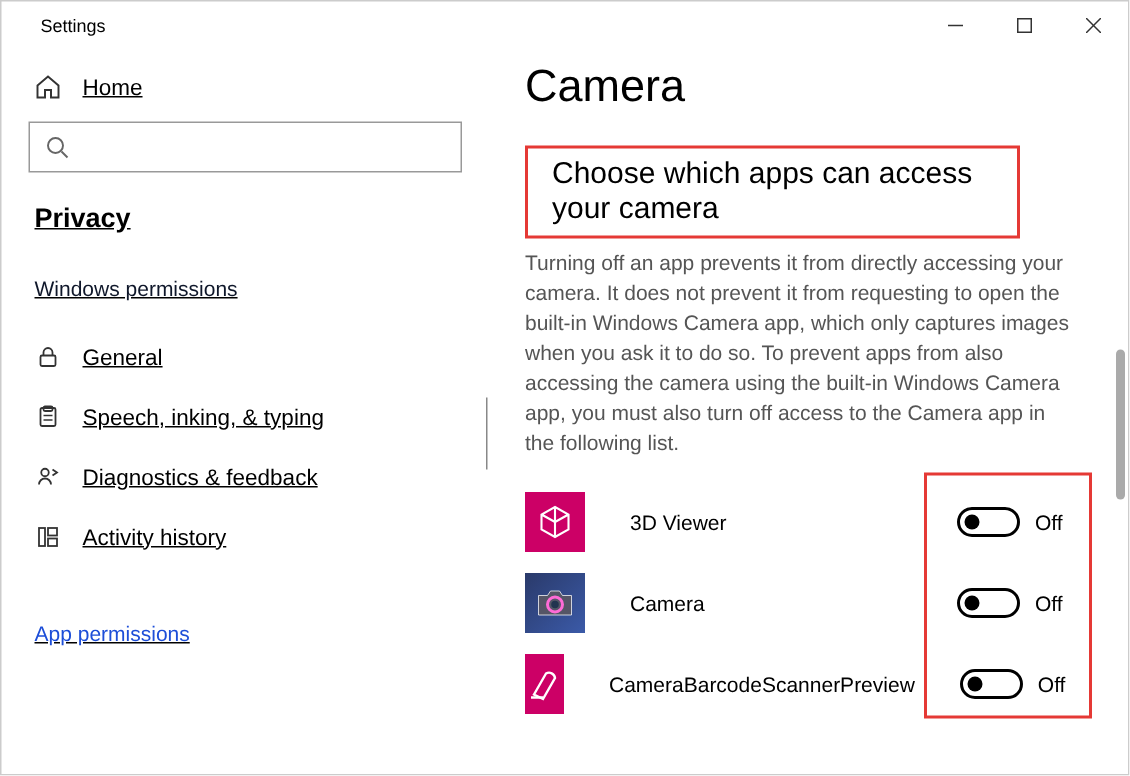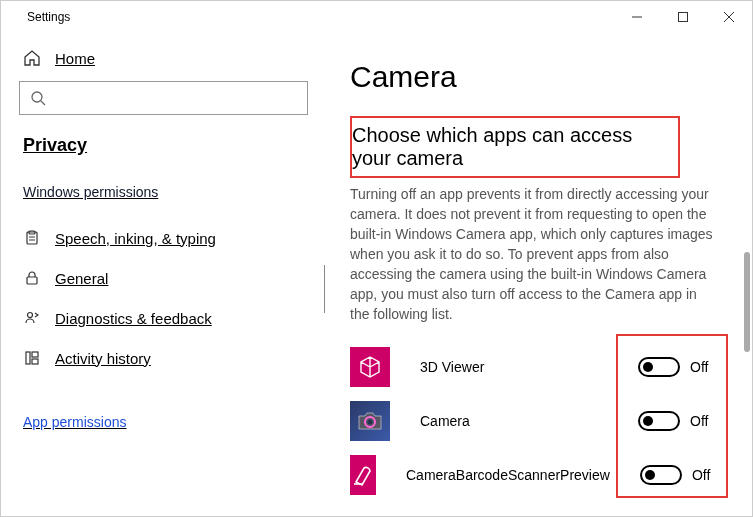--- a/index.html
+++ b/index.html
@@ -17,23 +17,23 @@
     .search-box { height: 34px; border: 1px solid #999; display: flex; align-items: center; padding: 0 10px; margin-bottom: 16px; }
     .search-input { flex: 1; border: none; outline: none; font-size: 14px; color: #666; background: transparent; }
     .search-ico { width: 16px; height: 16px; color: #555; }
     .privacy-label { font-weight: 600; font-size: 18px; padding: 4px 4px 28px 4px; }
     .section-header { color: #0f172a; font-size: 14px; padding: 0 4px 18px 4px; }
     .sb-item { display: flex; align-items: center; gap: 14px; padding: 11px 4px; }
     .sb-icon { width: 18px; height: 18px; display: flex; align-items: center; justify-content: center; }
     .sb-label { font-size: 15px; }
     .sb-divider { height: 48px; width: 1px; background: #888; position: absolute; right: 1px; top: 232px; }
     .sidebar-footer { color: #1d4ed8; font-size: 14px; padding: 36px 4px 0 4px; }
-    .main { flex: 1; padding: 8px 32px 0 24px; position: relative; overflow: hidden; margin-top: 19px; }
+    .main { flex: 1; padding: 8px 32px 0 24px; position: relative; overflow: hidden; }
     .main-title { font-size: 30px; font-weight: 500; margin-bottom: 22px; }
-    .sub-title-box { border: 2px solid #e53935; padding: 6px 10px 6px 0; margin-bottom: 6px; display: inline-block; width: 330px; }
+    .sub-title-box { border: 2px solid #e53935; padding: 6px 10px 6px 16px; margin-bottom: 6px; display: inline-block; width: 330px; }
     .sub-title { font-size: 20px; font-weight: 400; }
     .description { color: #555; font-size: 14px; line-height: 20px; max-width: 370px; margin-bottom: 16px; }
     .apps { position: relative; }
     .app-row { display: flex; align-items: center; height: 54px; gap: 30px; }
     .app-icon { width: 40px; height: 40px; background: #cc0066; display: flex; align-items: center; justify-content: center; color: #fff; }
     .app-label { font-size: 14px; flex: 1; }
     .toggle { width: 42px; height: 20px; border: 2px solid #000; border-radius: 10px; position: relative; }
     .toggle::after { content: ""; width: 10px; height: 10px; border-radius: 50%; background: #000; position: absolute; left: 3px; top: 3px; }
     .toggle-label { font-size: 14px; width: 30px; margin-left: 10px; }
     .toggle-group { display: flex; align-items: center; }
@@ -86,37 +86,37 @@
             </svg>
         </span>
       </div>
 
       <div class="privacy-label">Privacy</div>
       <div class="section-header">Windows permissions</div>
 
       <div class="sb-item">
         <span class="sb-icon">
           <svg width="16" height="16" viewBox="0 0 16 16">
+              <rect x="3" y="7" width="10" height="7" rx="1" fill="none" stroke="#333" stroke-width="1.2"></rect>
+              <path d="M5 7 V5 a3 3 0 0 1 6 0 V7" fill="none" stroke="#333" stroke-width="1.2"></path>
+            </svg>
+        </span>
+        <span class="sb-label">General</span>
+      </div>
+
+      <div class="sb-item">
+        <span class="sb-icon">
+          <svg width="16" height="16" viewBox="0 0 16 16">
               <rect x="3" y="2" width="10" height="12" rx="1" fill="none" stroke="#333" stroke-width="1.2"></rect>
               <rect x="5" y="1" width="6" height="3" rx="1" fill="none" stroke="#333" stroke-width="1.2"></rect>
               <line x1="5" y1="7" x2="11" y2="7" stroke="#333"></line>
               <line x1="5" y1="10" x2="11" y2="10" stroke="#333"></line>
             </svg>
         </span>
         <span class="sb-label">Speech, inking, &amp; typing</span>
-      </div>
-
-      <div class="sb-item">
-        <span class="sb-icon">
-          <svg width="16" height="16" viewBox="0 0 16 16">
-              <rect x="3" y="7" width="10" height="7" rx="1" fill="none" stroke="#333" stroke-width="1.2"></rect>
-              <path d="M5 7 V5 a3 3 0 0 1 6 0 V7" fill="none" stroke="#333" stroke-width="1.2"></path>
-            </svg>
-        </span>
-        <span class="sb-label">General</span>
       </div>
 
       <div class="sb-item">
         <span class="sb-icon">
           <svg width="16" height="16" viewBox="0 0 16 16">
               <circle cx="6" cy="5" r="2.5" fill="none" stroke="#333" stroke-width="1.2"></circle>
               <path d="M2 13 a4 4 0 0 1 8 0" fill="none" stroke="#333" stroke-width="1.2"></path>
               <path d="M11 3 l3 2 l-3 2" fill="none" stroke="#333" stroke-width="1.2"></path>
             </svg>
         </span>

